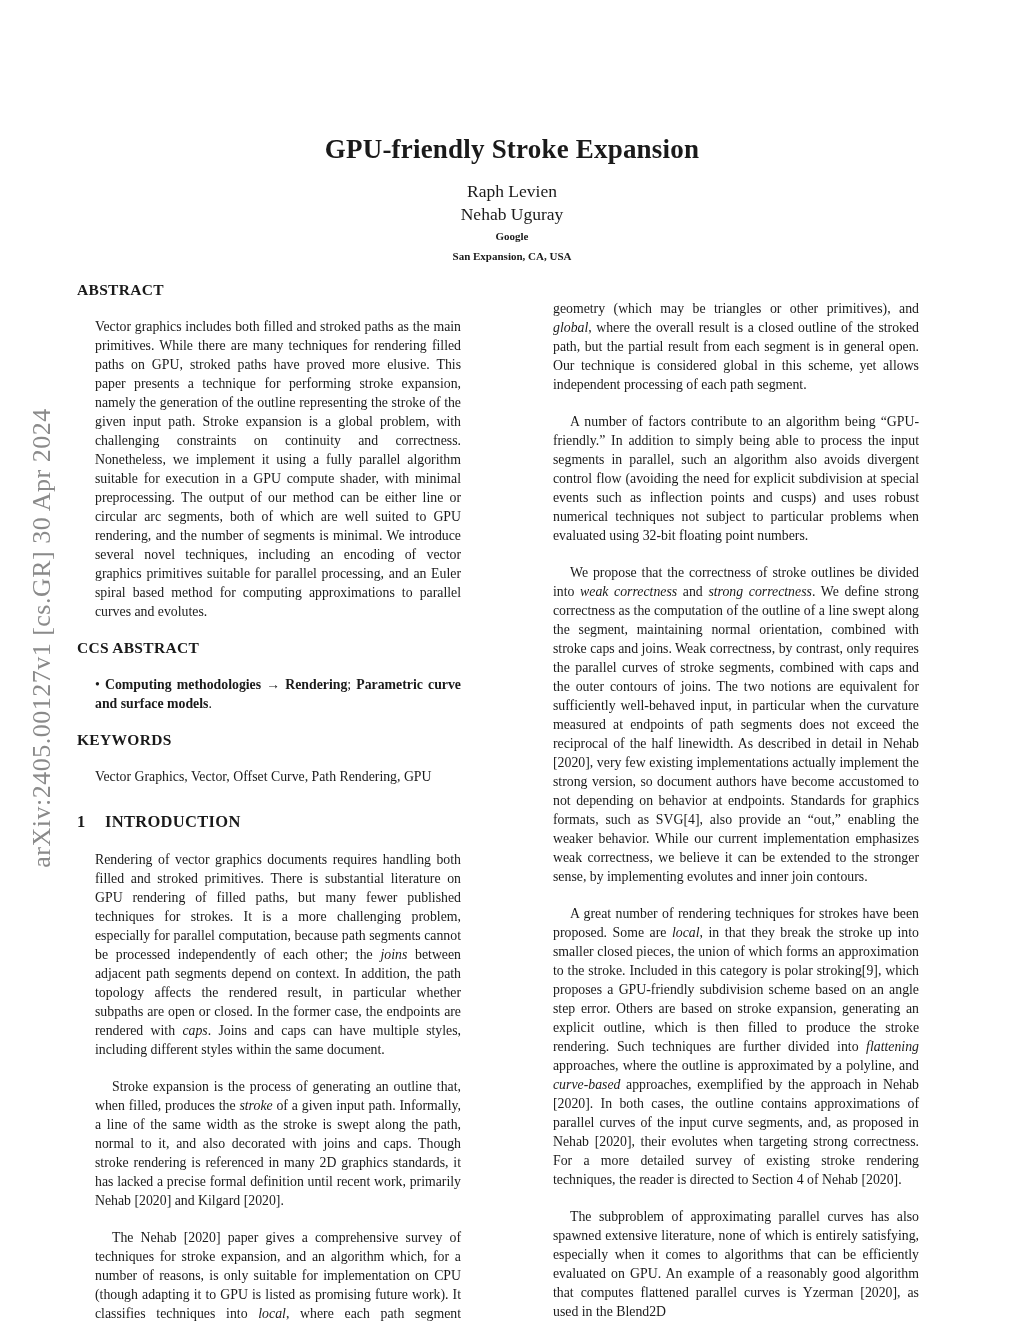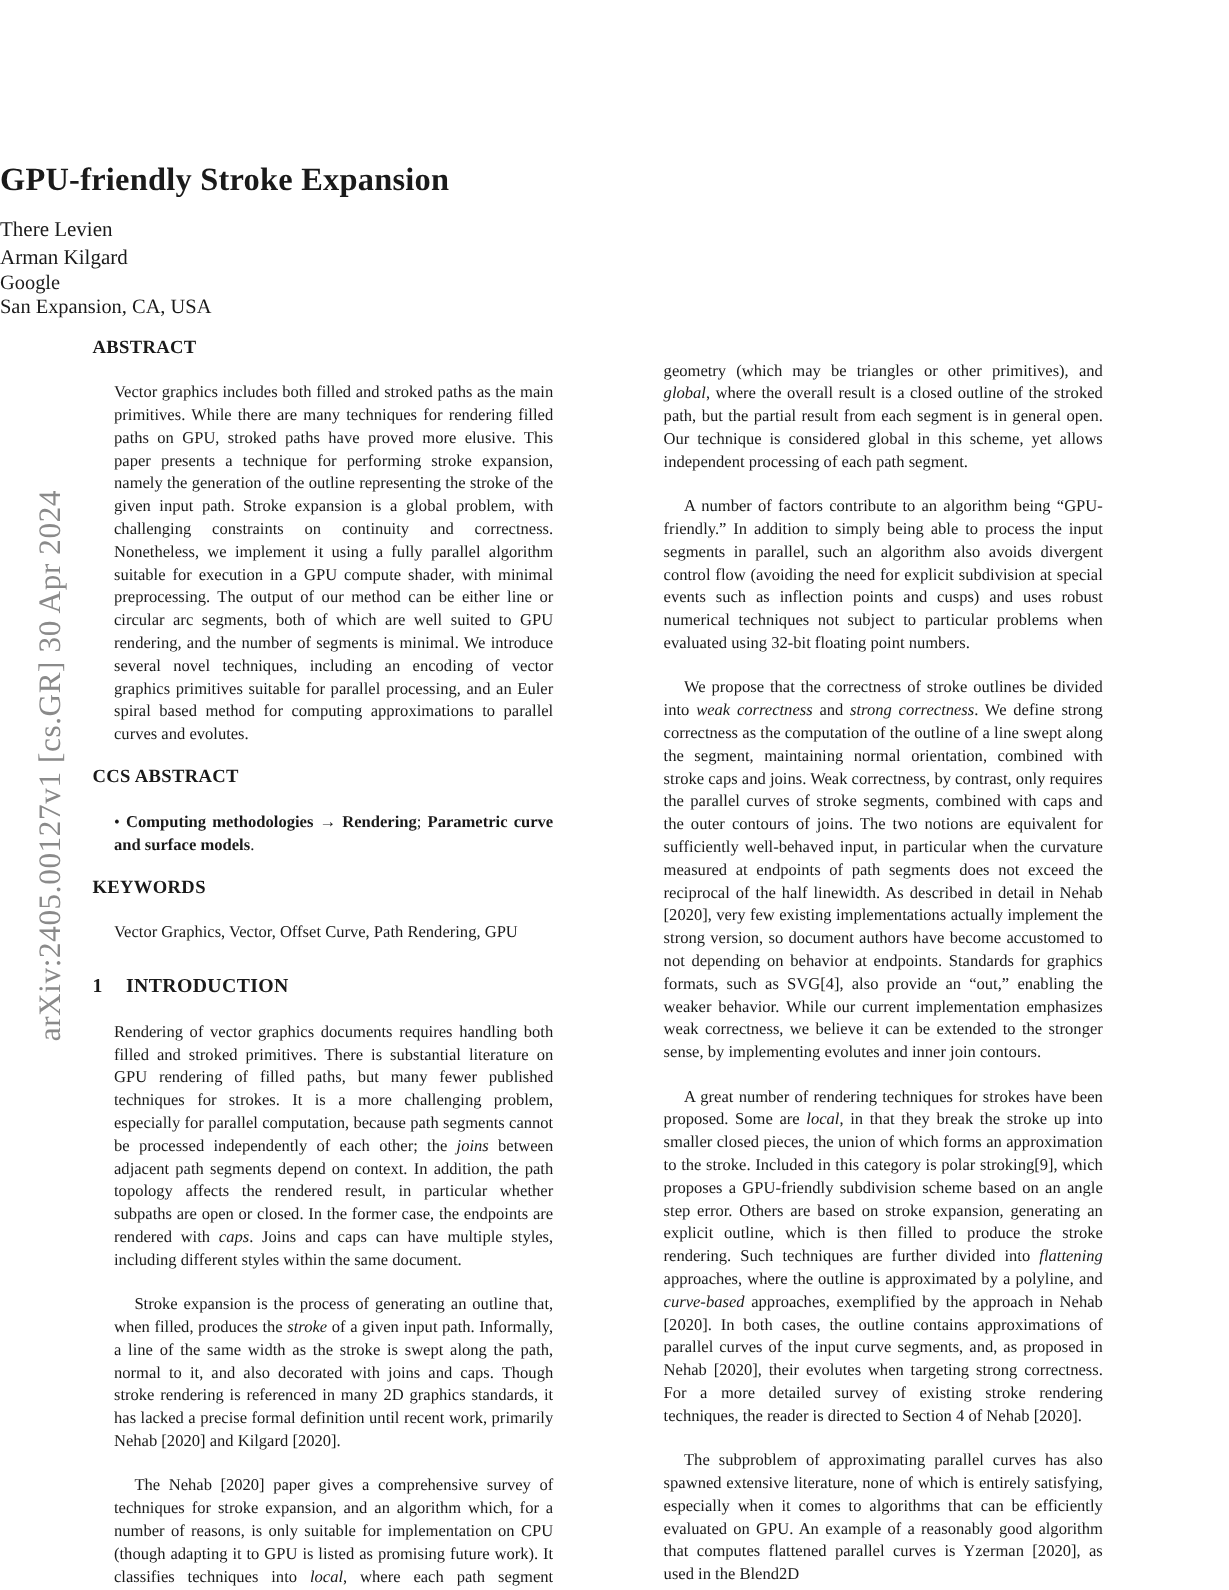--- a/index.html
+++ b/index.html
@@ -29,38 +29,40 @@
     font-size: 26px;
     letter-spacing: 0.5px;
     color: #8a8a8a;
     white-space: nowrap;
   }
   .paper-header {
     position: absolute;
     top: 134px;
     left: 0;
     right: 0;
+    text-align: center;
   }
   .title {
     margin: 0;
     font-size: 27px;
     line-height: 30px;
     font-weight: bold;
     letter-spacing: 0.2px;
   }
   .authors {
     margin-top: 16px;
   }
   .author {
     font-size: 17.5px;
     line-height: 23px;
   }
   .affiliation {
-    font-size: 17px;
+    font-size: 11px;
     line-height: 20px;
+    font-weight: bold;
   }
   .columns {
     position: absolute;
     top: 281px;
     left: 77px;
     width: 844px;
     display: flex;
     gap: 56px;
     font-family: Liberation Serif, serif;
   }
@@ -107,22 +109,22 @@
 
 <div class="page">
 
   <div class="arxiv-stamp">
     <span>arXiv:2405.00127v1  [cs.GR]  30 Apr 2024</span>
   </div>
 
   <header class="paper-header">
     <h1 class="title">GPU-friendly Stroke Expansion</h1>
     <div class="authors">
-      <div class="author">There Levien</div>
-      <div class="author">Arman Kilgard</div>
+      <div class="author">Raph Levien</div>
+      <div class="author">Nehab Uguray</div>
       <div class="affiliation">Google</div>
       <div class="affiliation">San Expansion, CA, USA</div>
     </div>
   </header>
 
   <main class="columns">
 
     <section class="col">
       <h2 class="sec-h first">ABSTRACT</h2>
       <div>

